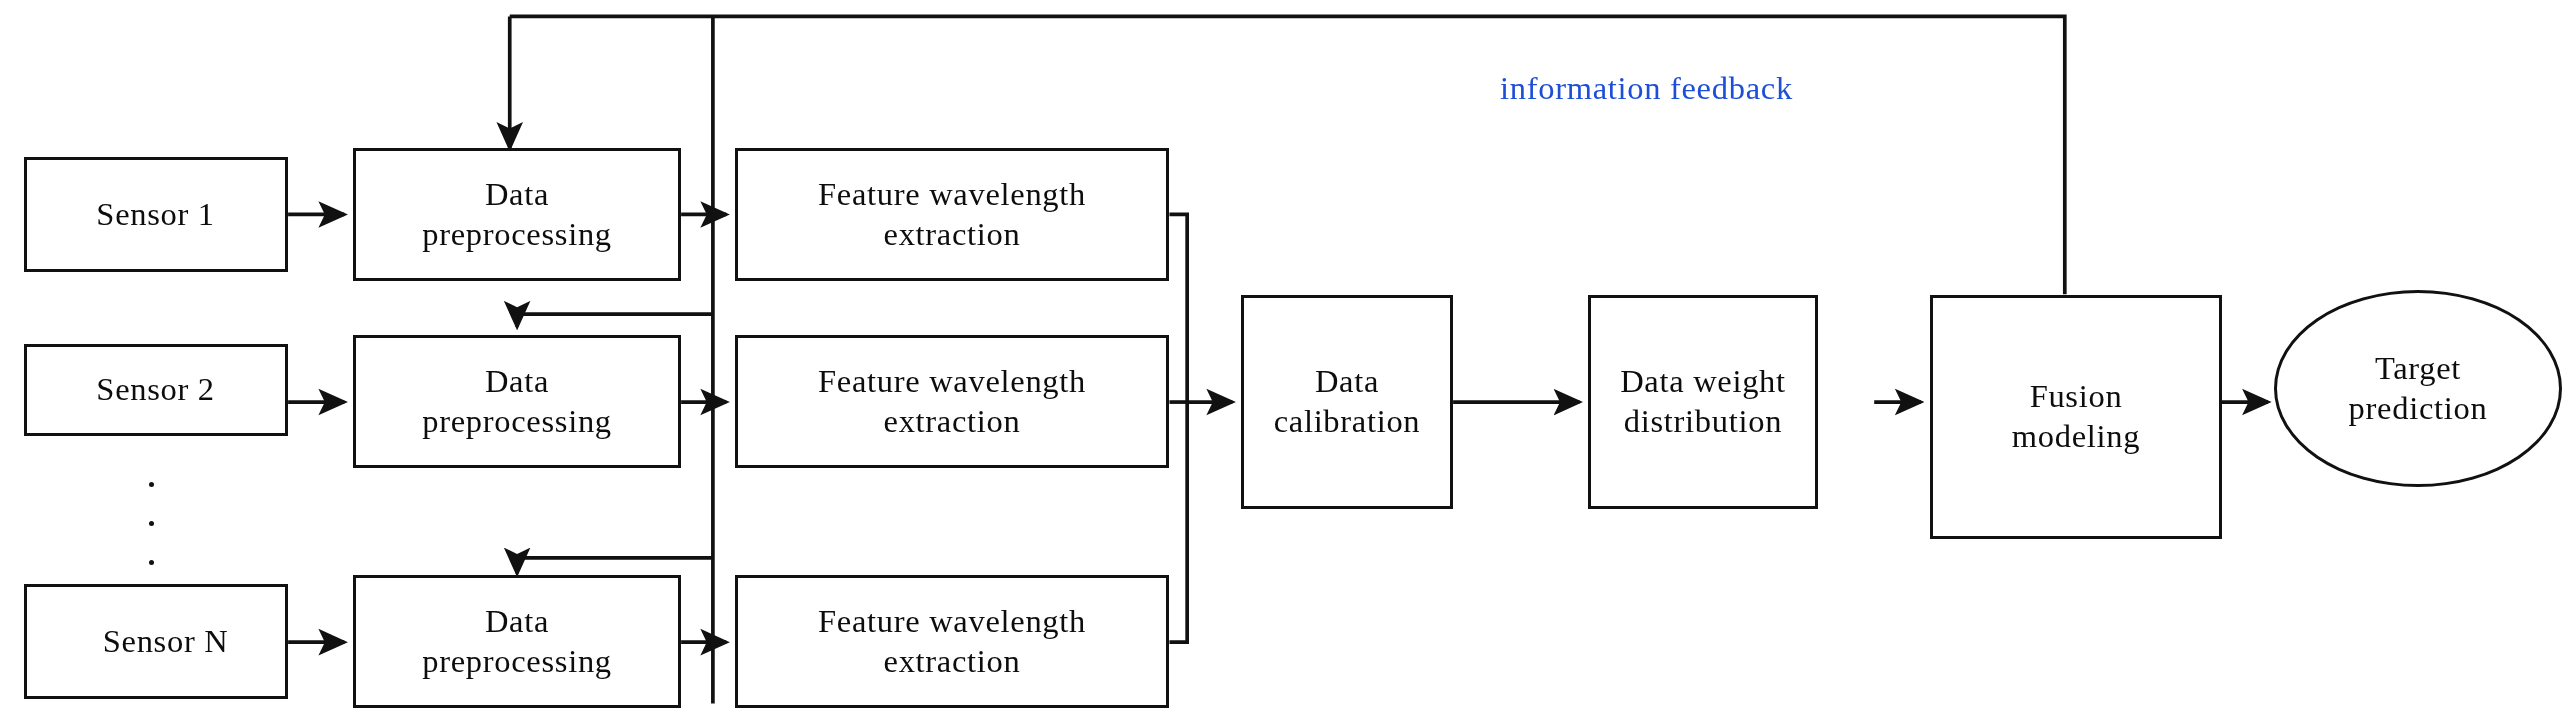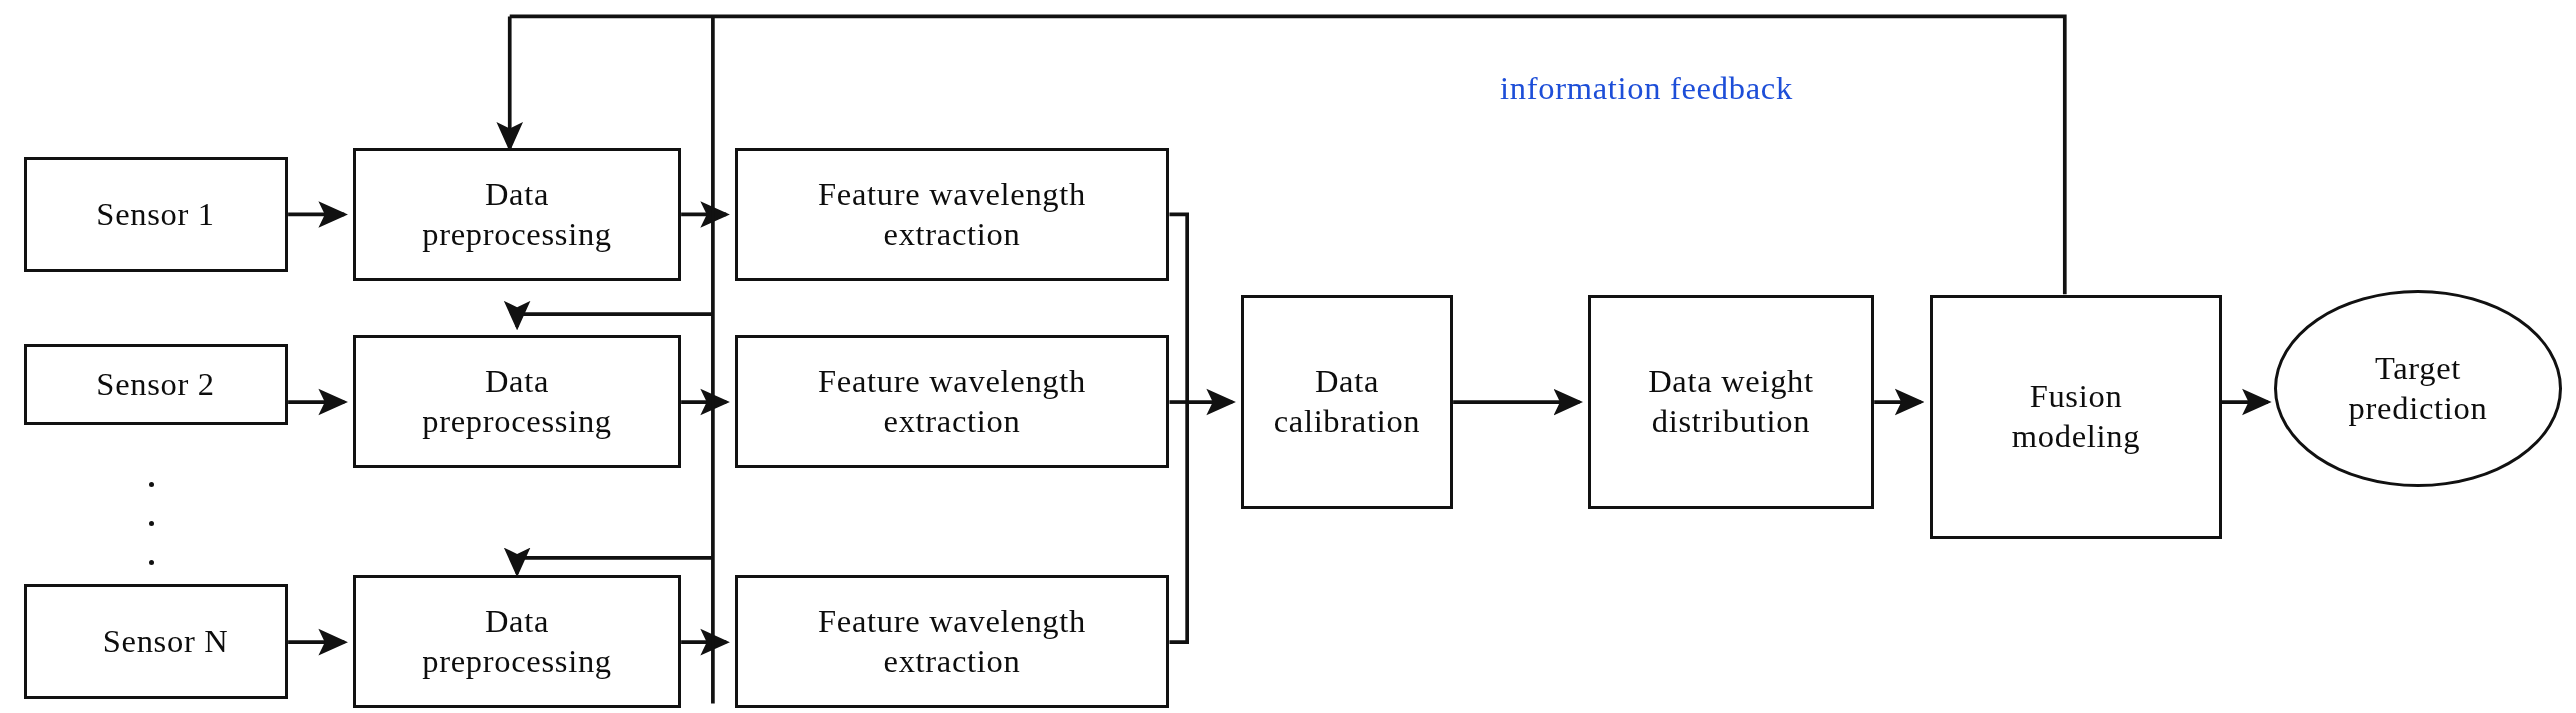--- a/index.html
+++ b/index.html
@@ -126,21 +126,21 @@
   <div class="node" style="left:353px; top:148px; width:328px; height:133px;">
     <span class="node-label">Data
 preprocessing</span>
   </div>
 
   <div class="node" style="left:735px; top:148px; width:434px; height:133px;">
     <span class="node-label">Feature wavelength
 extraction</span>
   </div>
 
-  <div class="node" style="left:23.6px; top:344px; width:264px; height:81px;">
+  <div class="node" style="left:23.6px; top:344px; width:264px; height:92px;">
     <span class="node-label">Sensor 2</span>
   </div>
 
   <div class="node" style="left:353px; top:335px; width:328px; height:133px;">
     <span class="node-label">Data
 preprocessing</span>
   </div>
 
   <div class="node" style="left:735px; top:335px; width:434px; height:133px;">
     <span class="node-label">Feature wavelength
@@ -165,21 +165,21 @@
   <div class="node" style="left:735px; top:575px; width:434px; height:133px;">
     <span class="node-label">Feature wavelength
 extraction</span>
   </div>
 
   <div class="node" style="left:1241px; top:295px; width:212px; height:214px;">
     <span class="node-label">Data
 calibration</span>
   </div>
 
-  <div class="node" style="left:1588px; top:295px; width:286px; height:214px;">
+  <div class="node" style="left:1588px; top:295px; width:230px; height:214px;">
     <span class="node-label">Data weight
 distribution</span>
   </div>
 
   <div class="node" style="left:1930px; top:295px; width:292px; height:244px;">
     <span class="node-label">Fusion
 modeling</span>
   </div>
 
   <div class="node ellipse" style="left:2274px; top:290px; width:288px; height:197px;">

